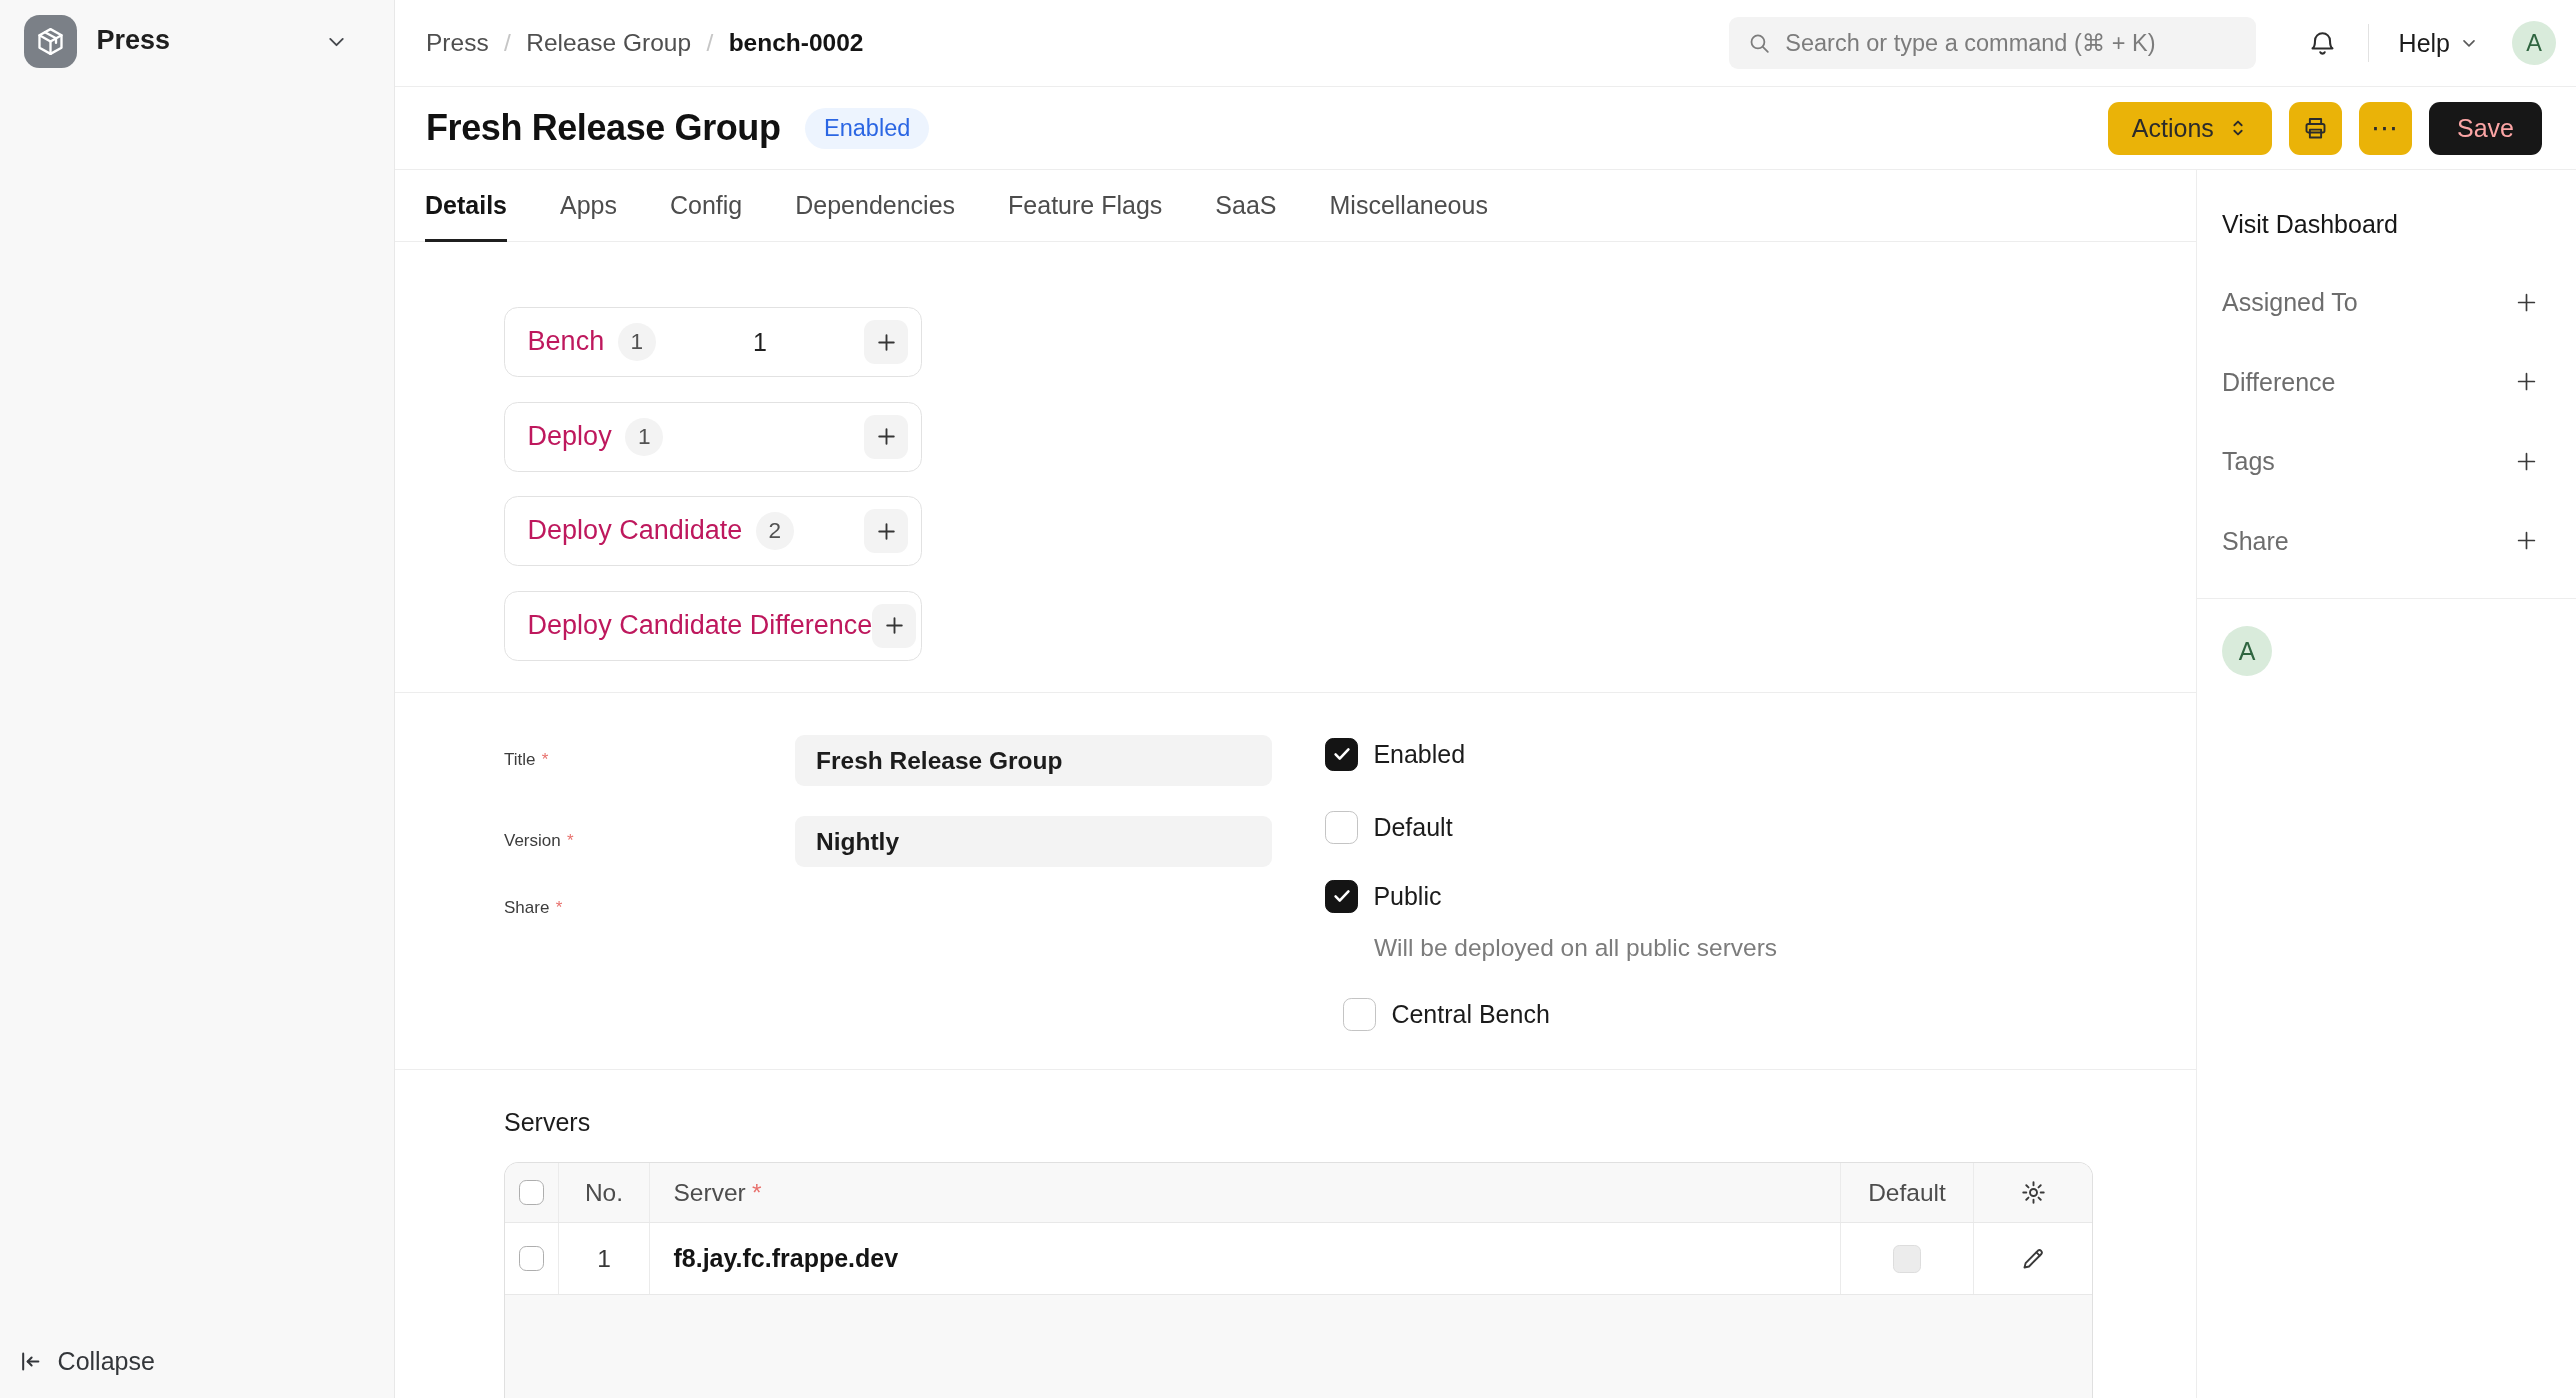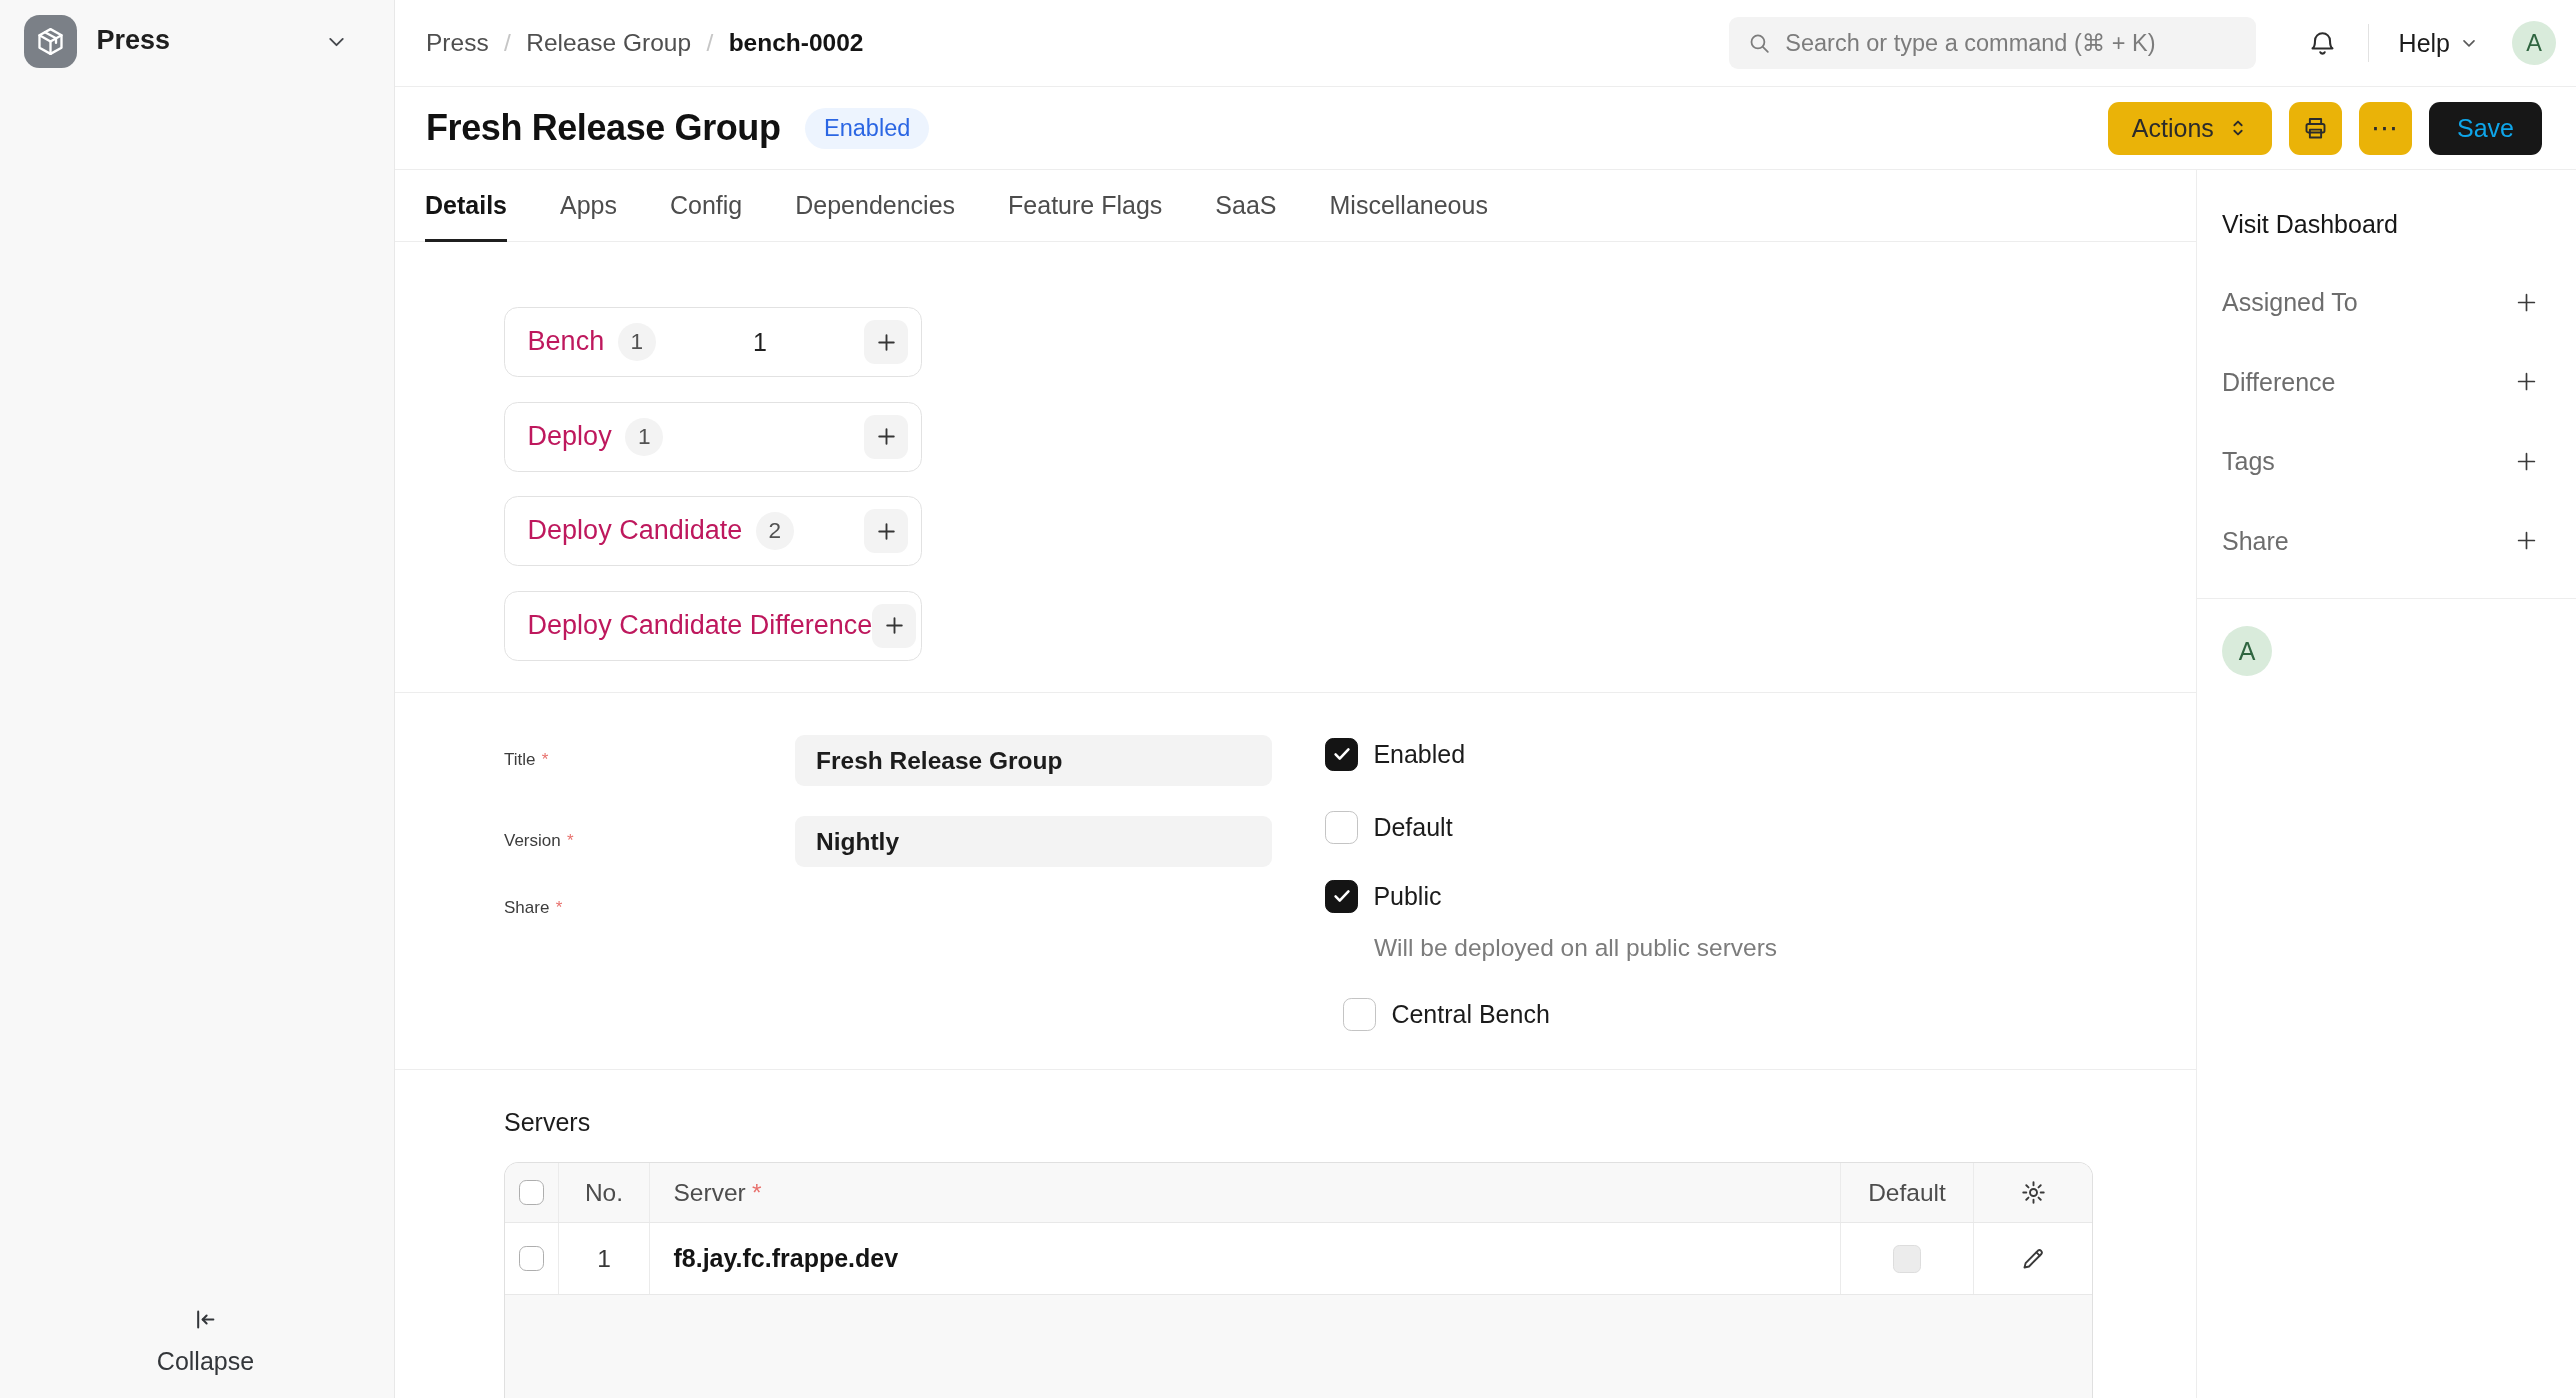--- a/index.html
+++ b/index.html
@@ -13,21 +13,21 @@
 
   
   .sidebar { width:395px; background:#f8f8f8; border-right:0.9px solid #e8e8e8;
              display:flex; flex-direction:column; justify-content:space-between; padding:14.5px 0 23.5px; }
   .workspace-switcher { display:flex; align-items:center; gap:20px; padding:0 45px 0 23.5px; cursor:pointer; }
   .logo-box { width:53px; height:53px; border-radius:15.4px; background:#7b8087;
               display:flex; align-items:center; justify-content:center; flex:0 0 auto; }
   .app-name { font-size:27px; font-weight:700; color:#1f1f1f; }
   .switcher-chevron { margin-left:auto; color:#45484d; }
   .collapse-btn { display:flex; align-items:center; gap:13.6px; padding-left:17px; color:#33363a;
-                  font-size:25px; background:none; border:0; cursor:pointer; font-family:inherit;flex-direction:column; }
+                  font-size:25px; background:none; border:0; cursor:pointer; font-family:inherit; }
 
   
   .main { flex:1; display:flex; flex-direction:column; min-width:0; }
 
   .topbar { height:87px; border-bottom:0.9px solid #ededed; display:flex; align-items:center;
             padding:0 20px 0 31px; flex:0 0 auto; }
   .breadcrumb { display:flex; align-items:center; gap:15.4px; font-size:24.5px; color:#4f4f4f; }
   .crumb { cursor:pointer; }
   .crumb-sep { color:#c6c6c6; }
   .crumb-current { color:#141414; font-weight:700; }
@@ -49,21 +49,21 @@
                padding:0 34px 0 31px; flex:0 0 auto; }
   .page-title { font-size:36px; font-weight:700; color:#111; letter-spacing:-0.4px; }
   .status-badge { margin-left:24.5px; height:41px; padding:0 19px; border-radius:21px; background:#edf4fe;
                   color:#2b66e3; font-size:23.5px; display:flex; align-items:center; }
   .header-actions { margin-left:auto; display:flex; align-items:center; gap:17px; }
   .btn { height:53px; border-radius:11px; background:#eab308; border:0; display:flex; align-items:center;
          justify-content:center; font-family:inherit; font-size:25px; color:#2b2b2b; padding:0 23.5px;
          gap:12.7px; cursor:pointer; }
   .icon-btn { width:53px; padding:0; }
   .more-btn { font-size:27px; letter-spacing:1.8px; color:#2b2b2b; }
-  .save-btn { background:#171717; color:#0ea5e9; padding:0 28px; font-weight:500; }
+  .save-btn { background:#171717; color:#fca5a5; padding:0 28px; font-weight:500; }
 
   .body-row { flex:1; display:flex; min-height:0; }
   .content-col { flex:1; display:flex; flex-direction:column; min-width:0; }
 
   .tabs { height:72px; display:flex; align-items:center; gap:53px; padding-left:30px;
           border-bottom:0.9px solid #ededed; flex:0 0 auto; }
   .tab { position:relative; height:100%; display:flex; align-items:center; color:#4d4d4d;
          font-size:25px; background:none; border:0; cursor:pointer; font-family:inherit; }
   .tab.active { color:#141414; font-weight:700; }
   .tab.active::after { content:""; position:absolute; left:0; right:0; bottom:-0.9px; height:2.7px; background:#1f1f1f; }

